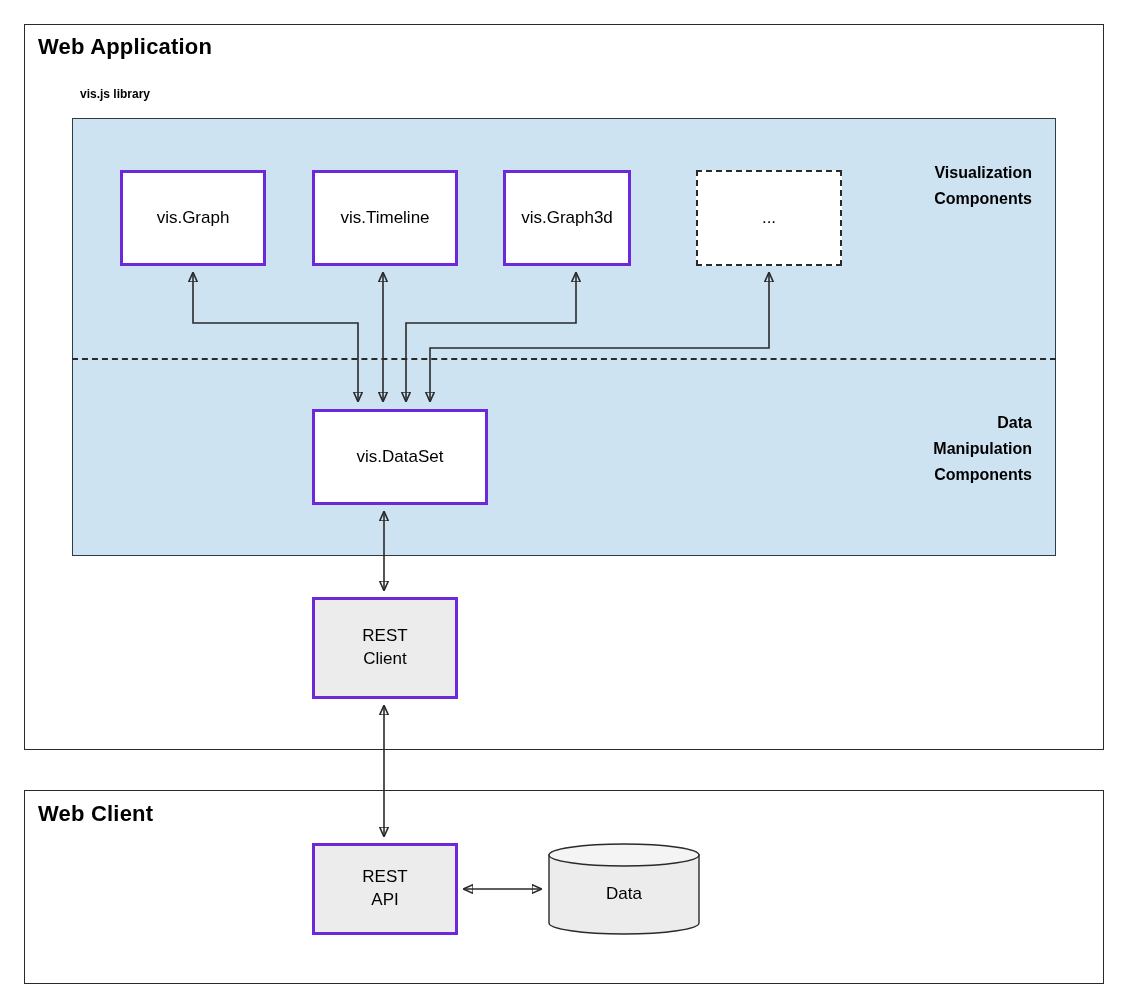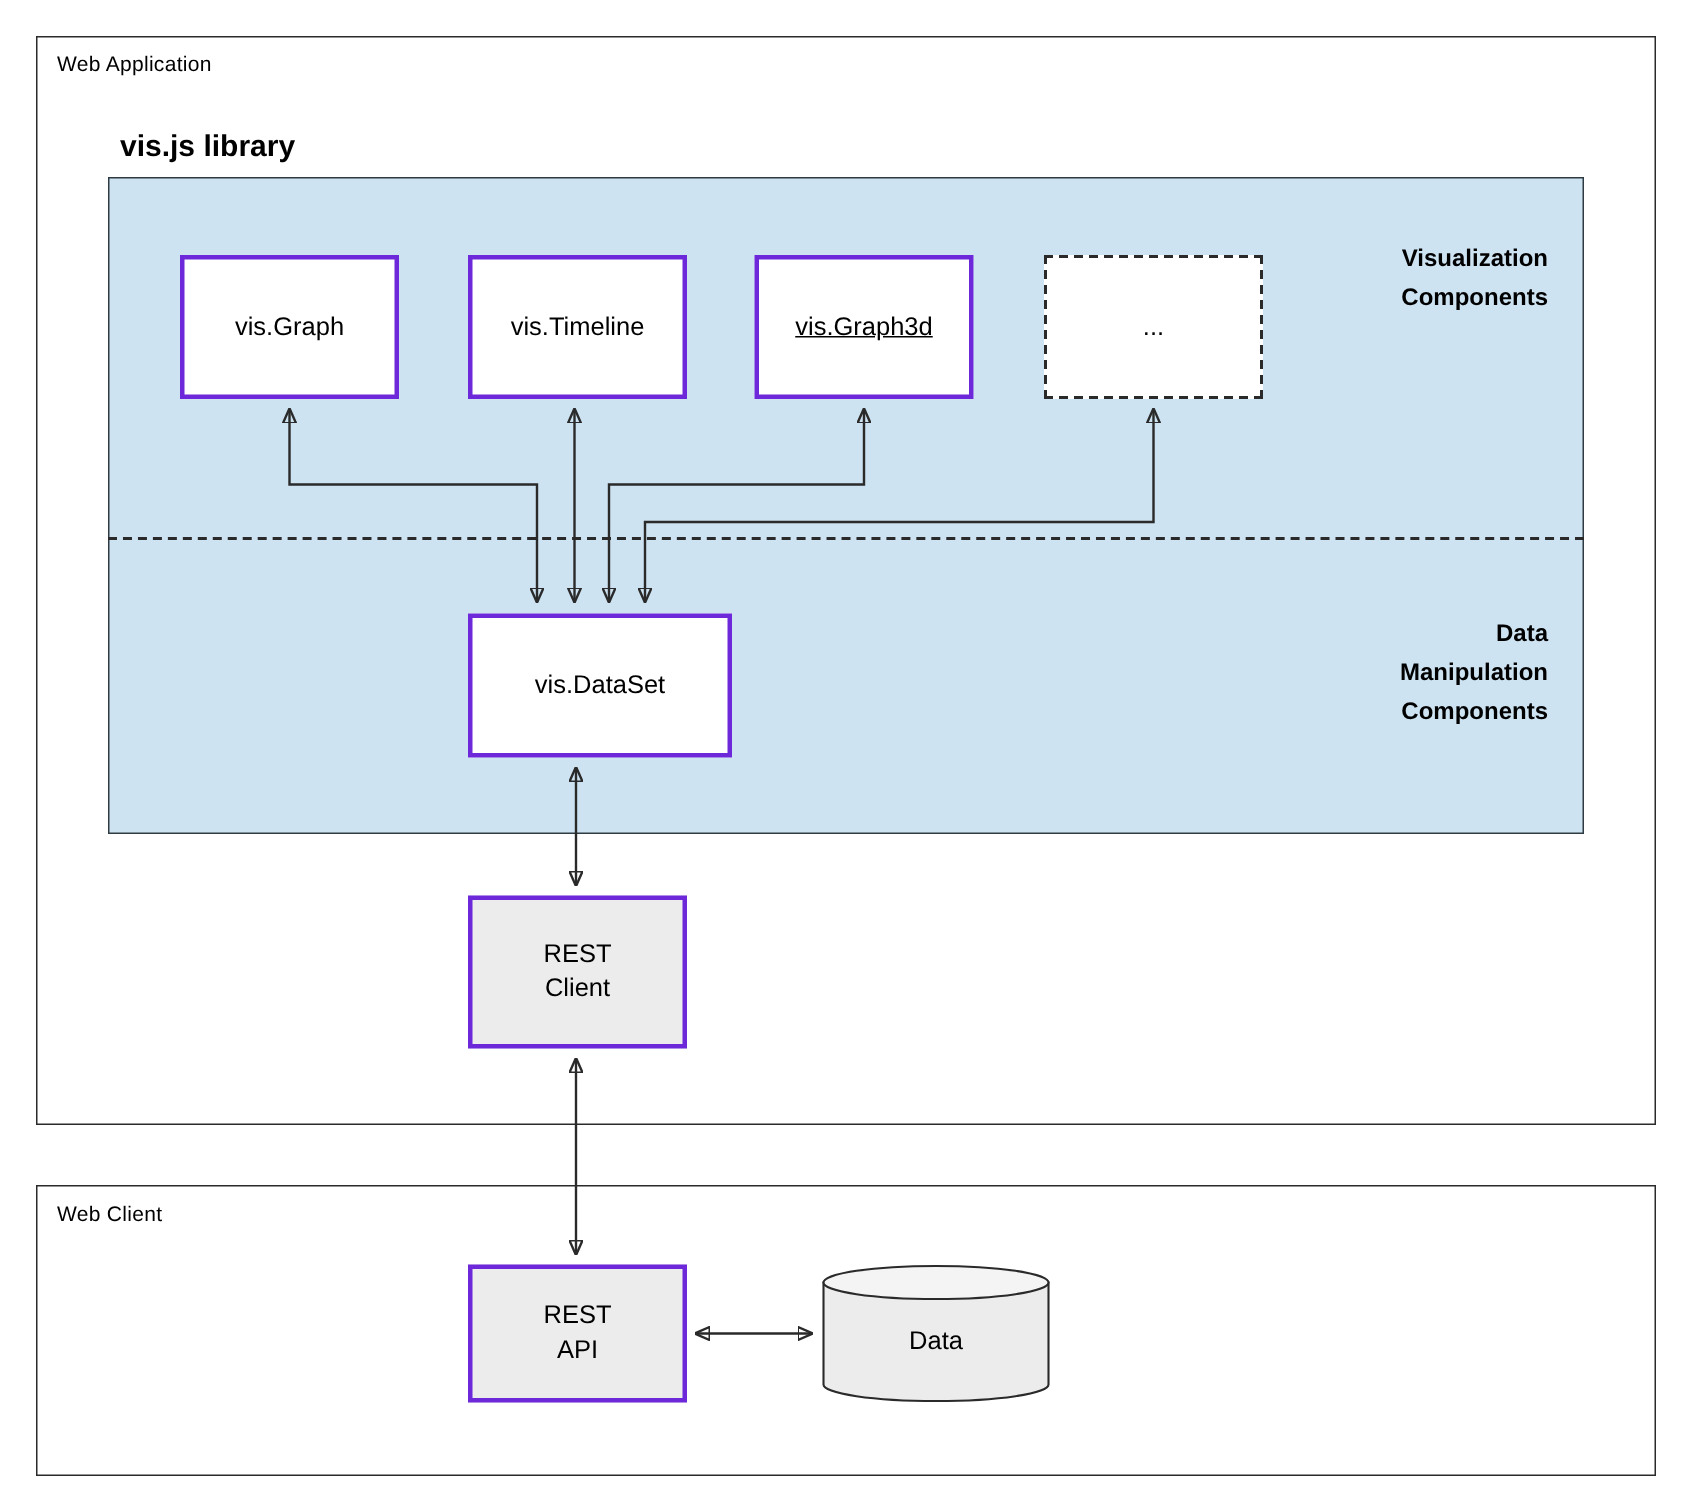--- a/index.html
+++ b/index.html
@@ -21,34 +21,34 @@
     position: absolute;
     box-sizing: border-box;
     border: 1px solid #2a2a2a;
     background: #ffffff;
   }
   #web-application-container { left: 24px;  top: 24px;  width: 1080px; height: 726px; }
   #web-service-container     { left: 24px;  top: 790px; width: 1080px; height: 194px; }
 
   .container-title {
     position: absolute;
-    font-size: 14px;
-    font-weight: normal;
+    font-size: 22px;
+    font-weight: bold;
     letter-spacing: 0.2px;
     white-space: nowrap;
   }
   #web-application-title { left: 38px;  top: 34px;  }
   #web-service-title     { left: 38px;  top: 801px; }
 
   
   #vis-library-title {
     position: absolute;
     left: 80px;
     top: 87px;
-    font-size: 20px;
+    font-size: 12px;
     font-weight: bold;
     white-space: nowrap;
   }
   #vis-library-band {
     position: absolute;
     left: 72px;
     top: 118px;
     width: 984px;
     height: 438px;
     box-sizing: border-box;
@@ -90,21 +90,21 @@
     line-height: 1.35;
     white-space: pre-line;
     background: #ffffff;
     border: 3px solid #6d28d9;
   }
   .node.gray   { background: #ececec; }
   .node.dashed { border: 2px dashed #2a2a2a; }
 
   #node-vis-graph    { left: 120px; top: 170px; width: 146px; height: 96px; }
   #node-vis-timeline { left: 312px; top: 170px; width: 146px; height: 96px; text-align: right; }
-  #node-vis-graph3d  { left: 503px; top: 170px; width: 146px; height: 96px; text-decoration: underline; }
+  #node-vis-graph3d  { left: 503px; top: 170px; width: 128px; height: 96px; }
   #node-ellipsis     { left: 696px; top: 170px; width: 146px; height: 96px; }
   #node-vis-dataset  { left: 312px; top: 409px; width: 176px; height: 96px; }
   #node-rest-client  { left: 312px; top: 597px; width: 146px; height: 102px; }
   #node-rest-api     { left: 312px; top: 843px; width: 146px; height: 92px; }
 
   
   #node-data {
     position: absolute;
     left: 548px;
     top: 843px;

